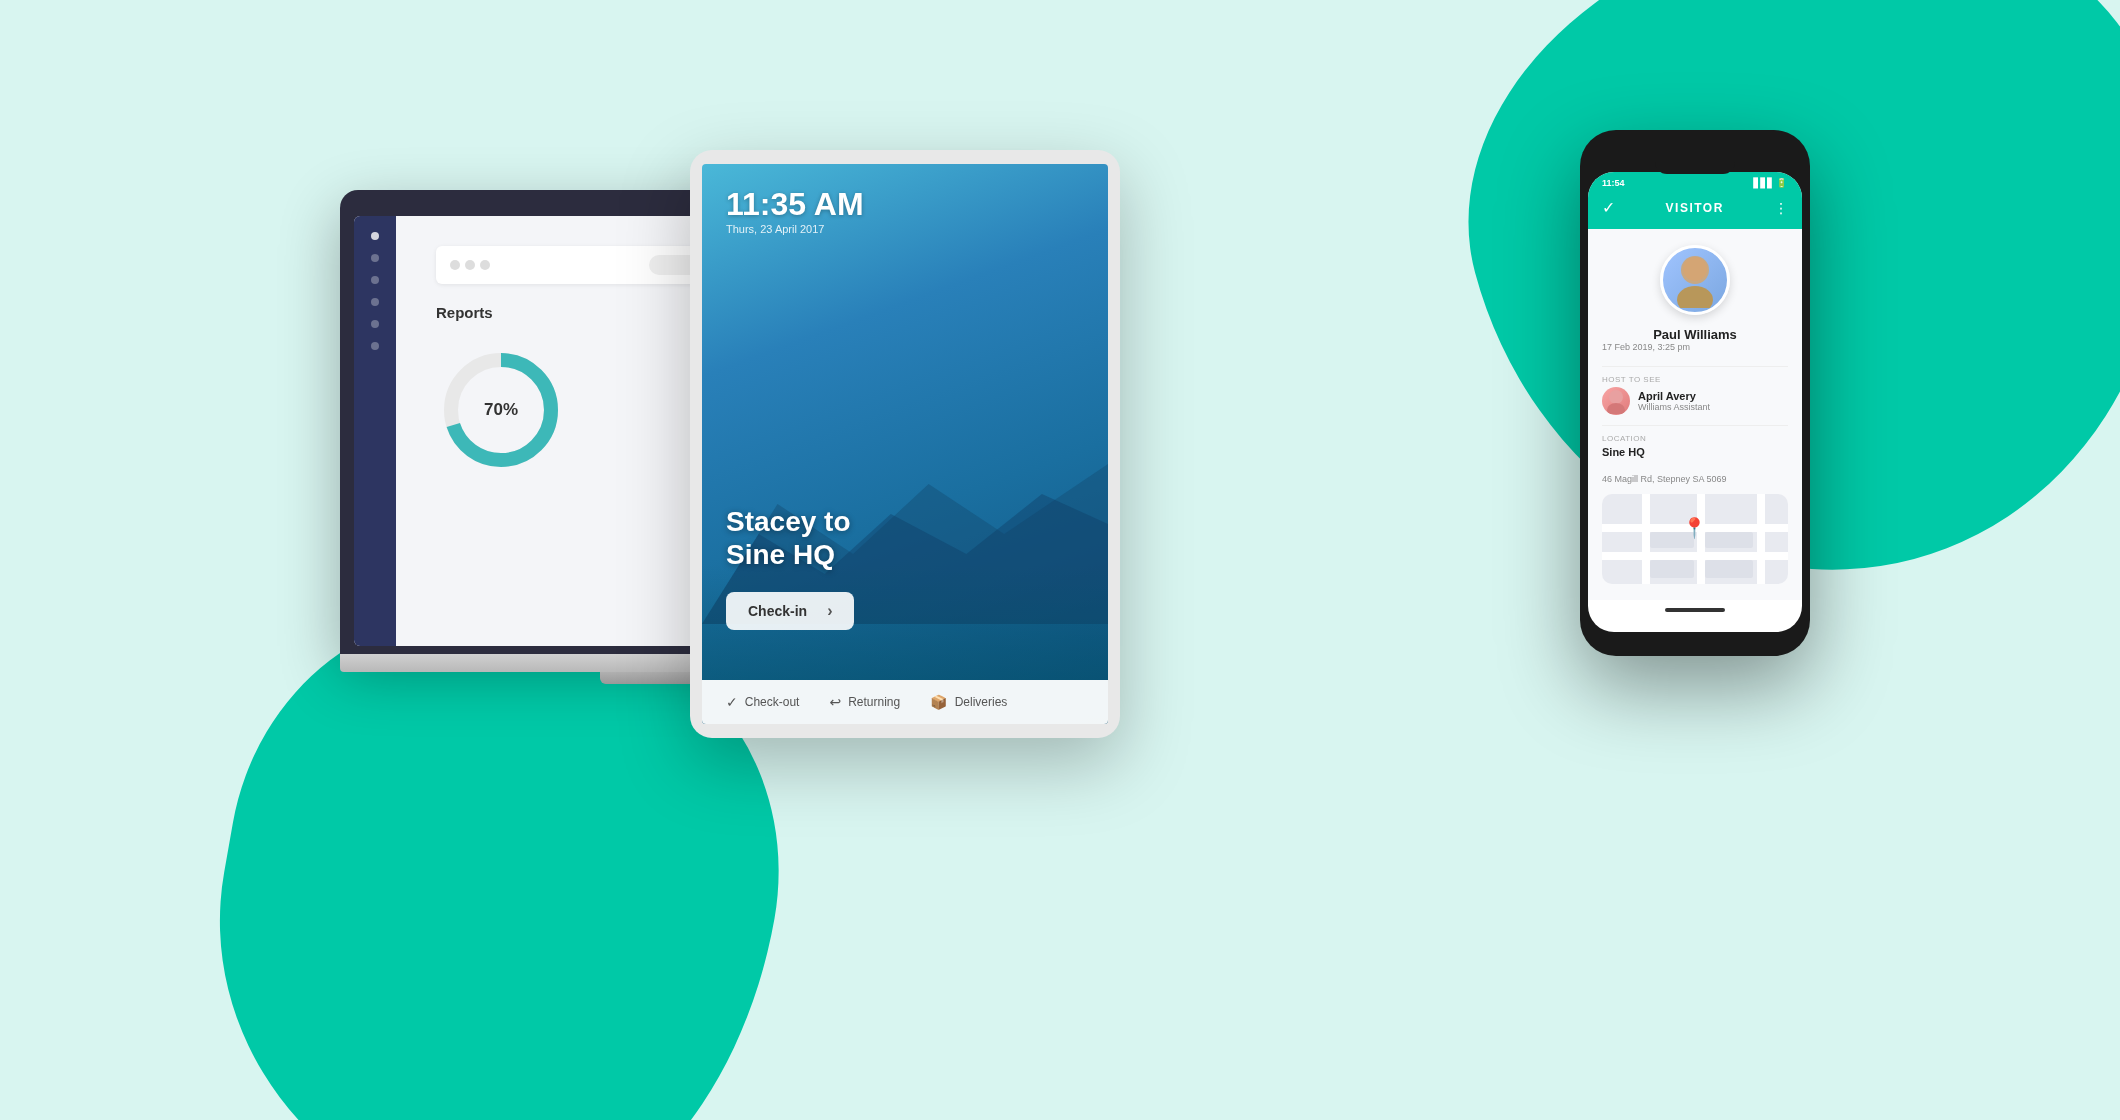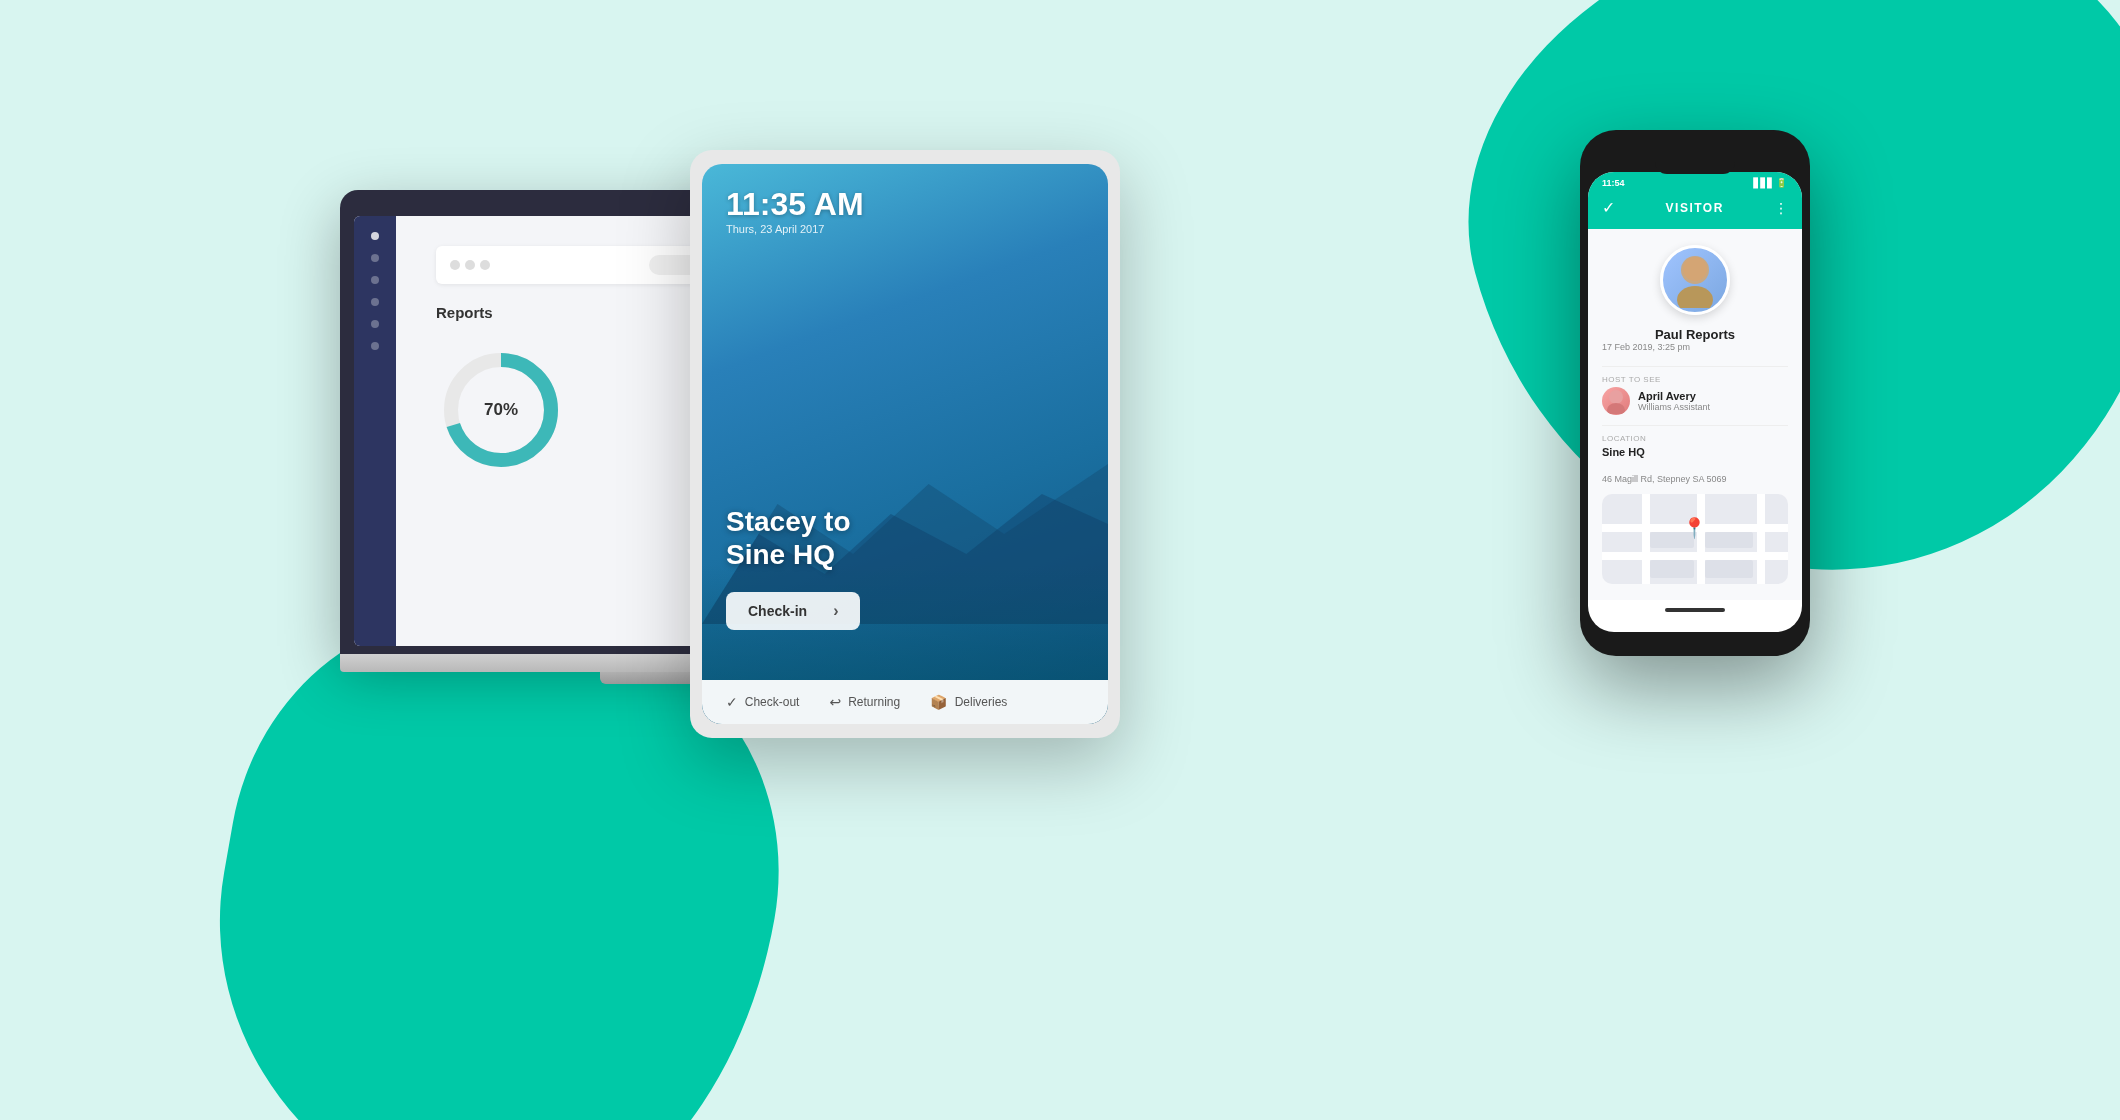--- a/index.html
+++ b/index.html
@@ -193,21 +193,21 @@
       width: 430px;
       z-index: 3;
     }
     .tablet-outer {
       background: #e8e8e8;
       border-radius: 22px;
       padding: 14px 12px;
       box-shadow: 0 25px 70px rgba(0,0,0,0.25);
     }
     .tablet-screen {
-      border-radius: 20px;
+      border-radius: 4px;
       overflow: hidden;
       height: 560px;
       position: relative;
     }
     
     .tablet-bg {
       width: 100%;
       height: 100%;
       background: linear-gradient(160deg, #4ab8d8 0%, #2980b9 30%, #1a6fa0 60%, #0d4f7a 100%);
       position: absolute;
@@ -252,21 +252,21 @@
       font-size: 28px;
       font-weight: 700;
       color: white;
       line-height: 1.2;
       text-shadow: 0 1px 6px rgba(0,0,0,0.4);
       margin-bottom: 20px;
     }
     .tablet-checkin-btn {
       display: inline-flex;
       align-items: center;
-      gap: 26px;
+      gap: 20px;
       background: rgba(255,255,255,0.9);
       border-radius: 8px;
       padding: 10px 22px;
       font-size: 14px;
       font-weight: 600;
       color: #333;
       width: fit-content;
       margin-bottom: 30px;
     }
     .tablet-checkin-btn .arrow {
@@ -603,21 +603,21 @@
           <div class="visitor-avatar-wrap">
             <div class="visitor-avatar">
 
               <svg width="50" height="56" viewBox="0 0 50 56">
                 <circle cx="25" cy="18" r="14" fill="#c8a882"></circle>
                 <ellipse cx="25" cy="48" rx="18" ry="14" fill="#b8975a"></ellipse>
                 <circle cx="25" cy="17" r="12" fill="#d4a574"></circle>
               </svg>
             </div>
           </div>
-          <div class="visitor-name">Paul Reports</div>
+          <div class="visitor-name">Paul Williams</div>
           <div class="visitor-date">17 Feb 2019, 3:25 pm</div>
           <div class="phone-divider"></div>
 
           <div class="phone-info-row">
             <div class="phone-info-label">HOST TO SEE</div>
             <div class="phone-info-person">
               <div class="host-avatar">
                 <svg width="22" height="26" viewBox="0 0 22 26">
                   <circle cx="11" cy="9" r="7" fill="#e8a0a0"></circle>
                   <ellipse cx="11" cy="22" rx="9" ry="7" fill="#d47878"></ellipse>

